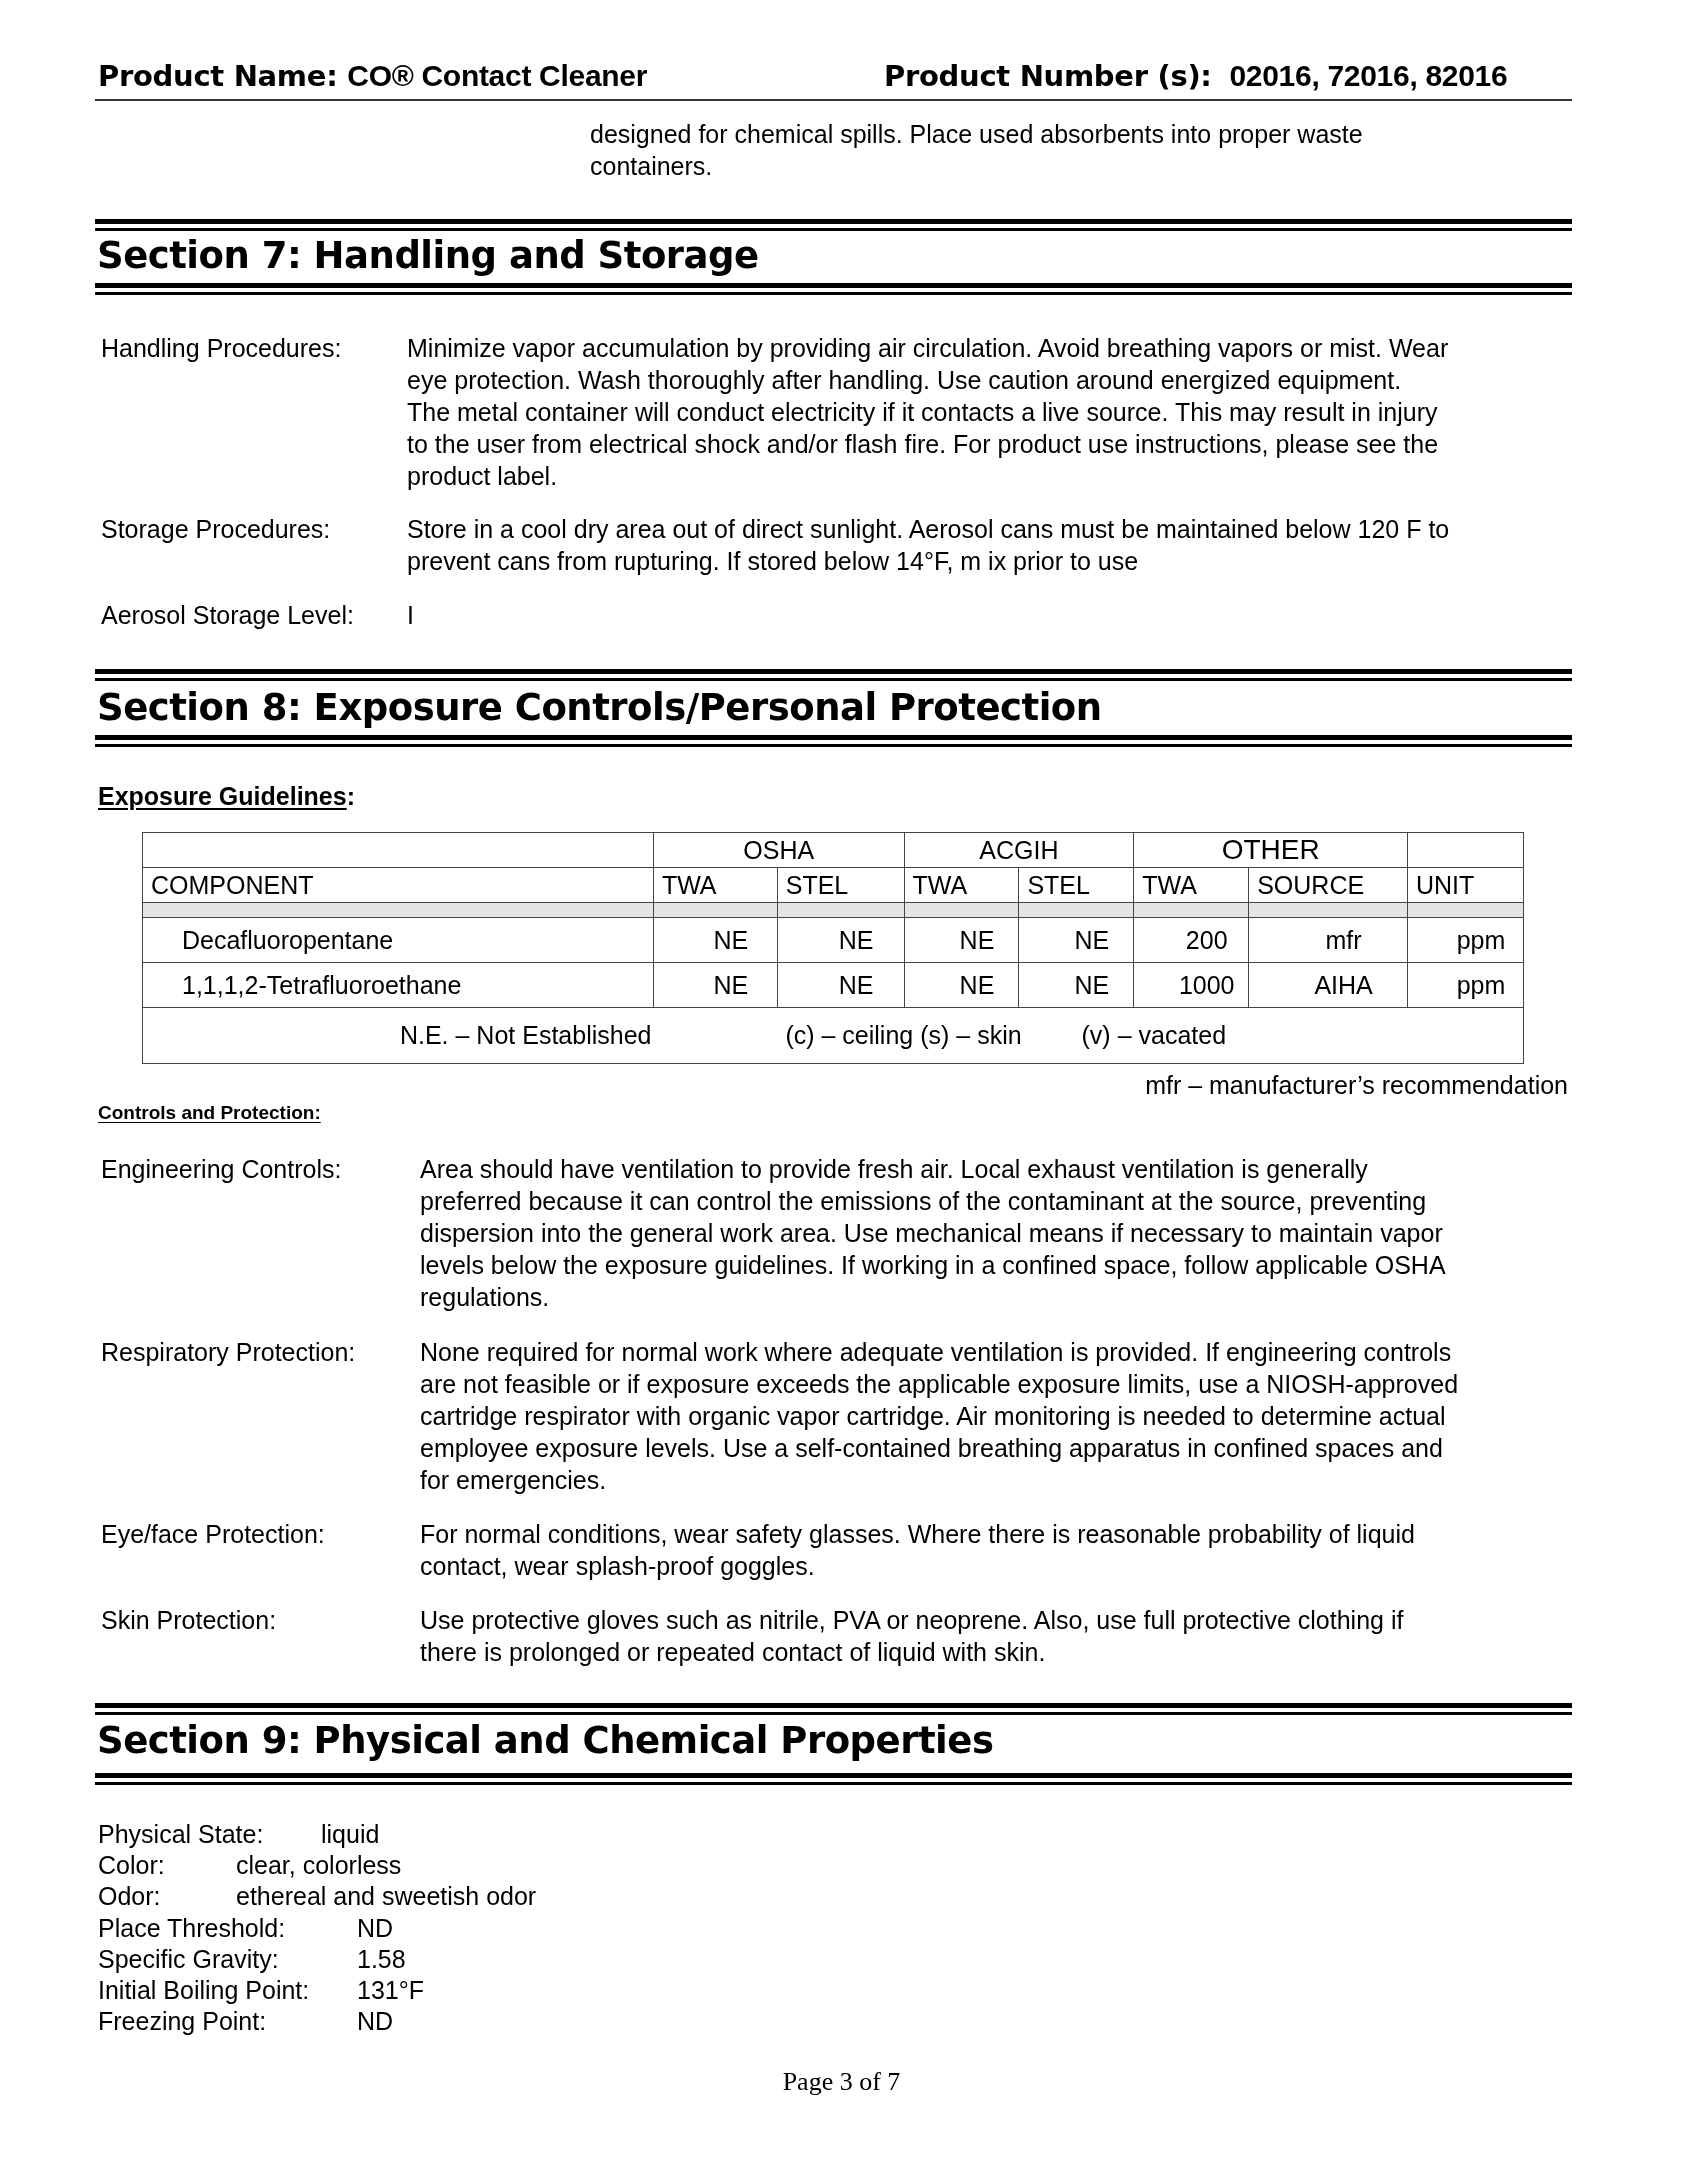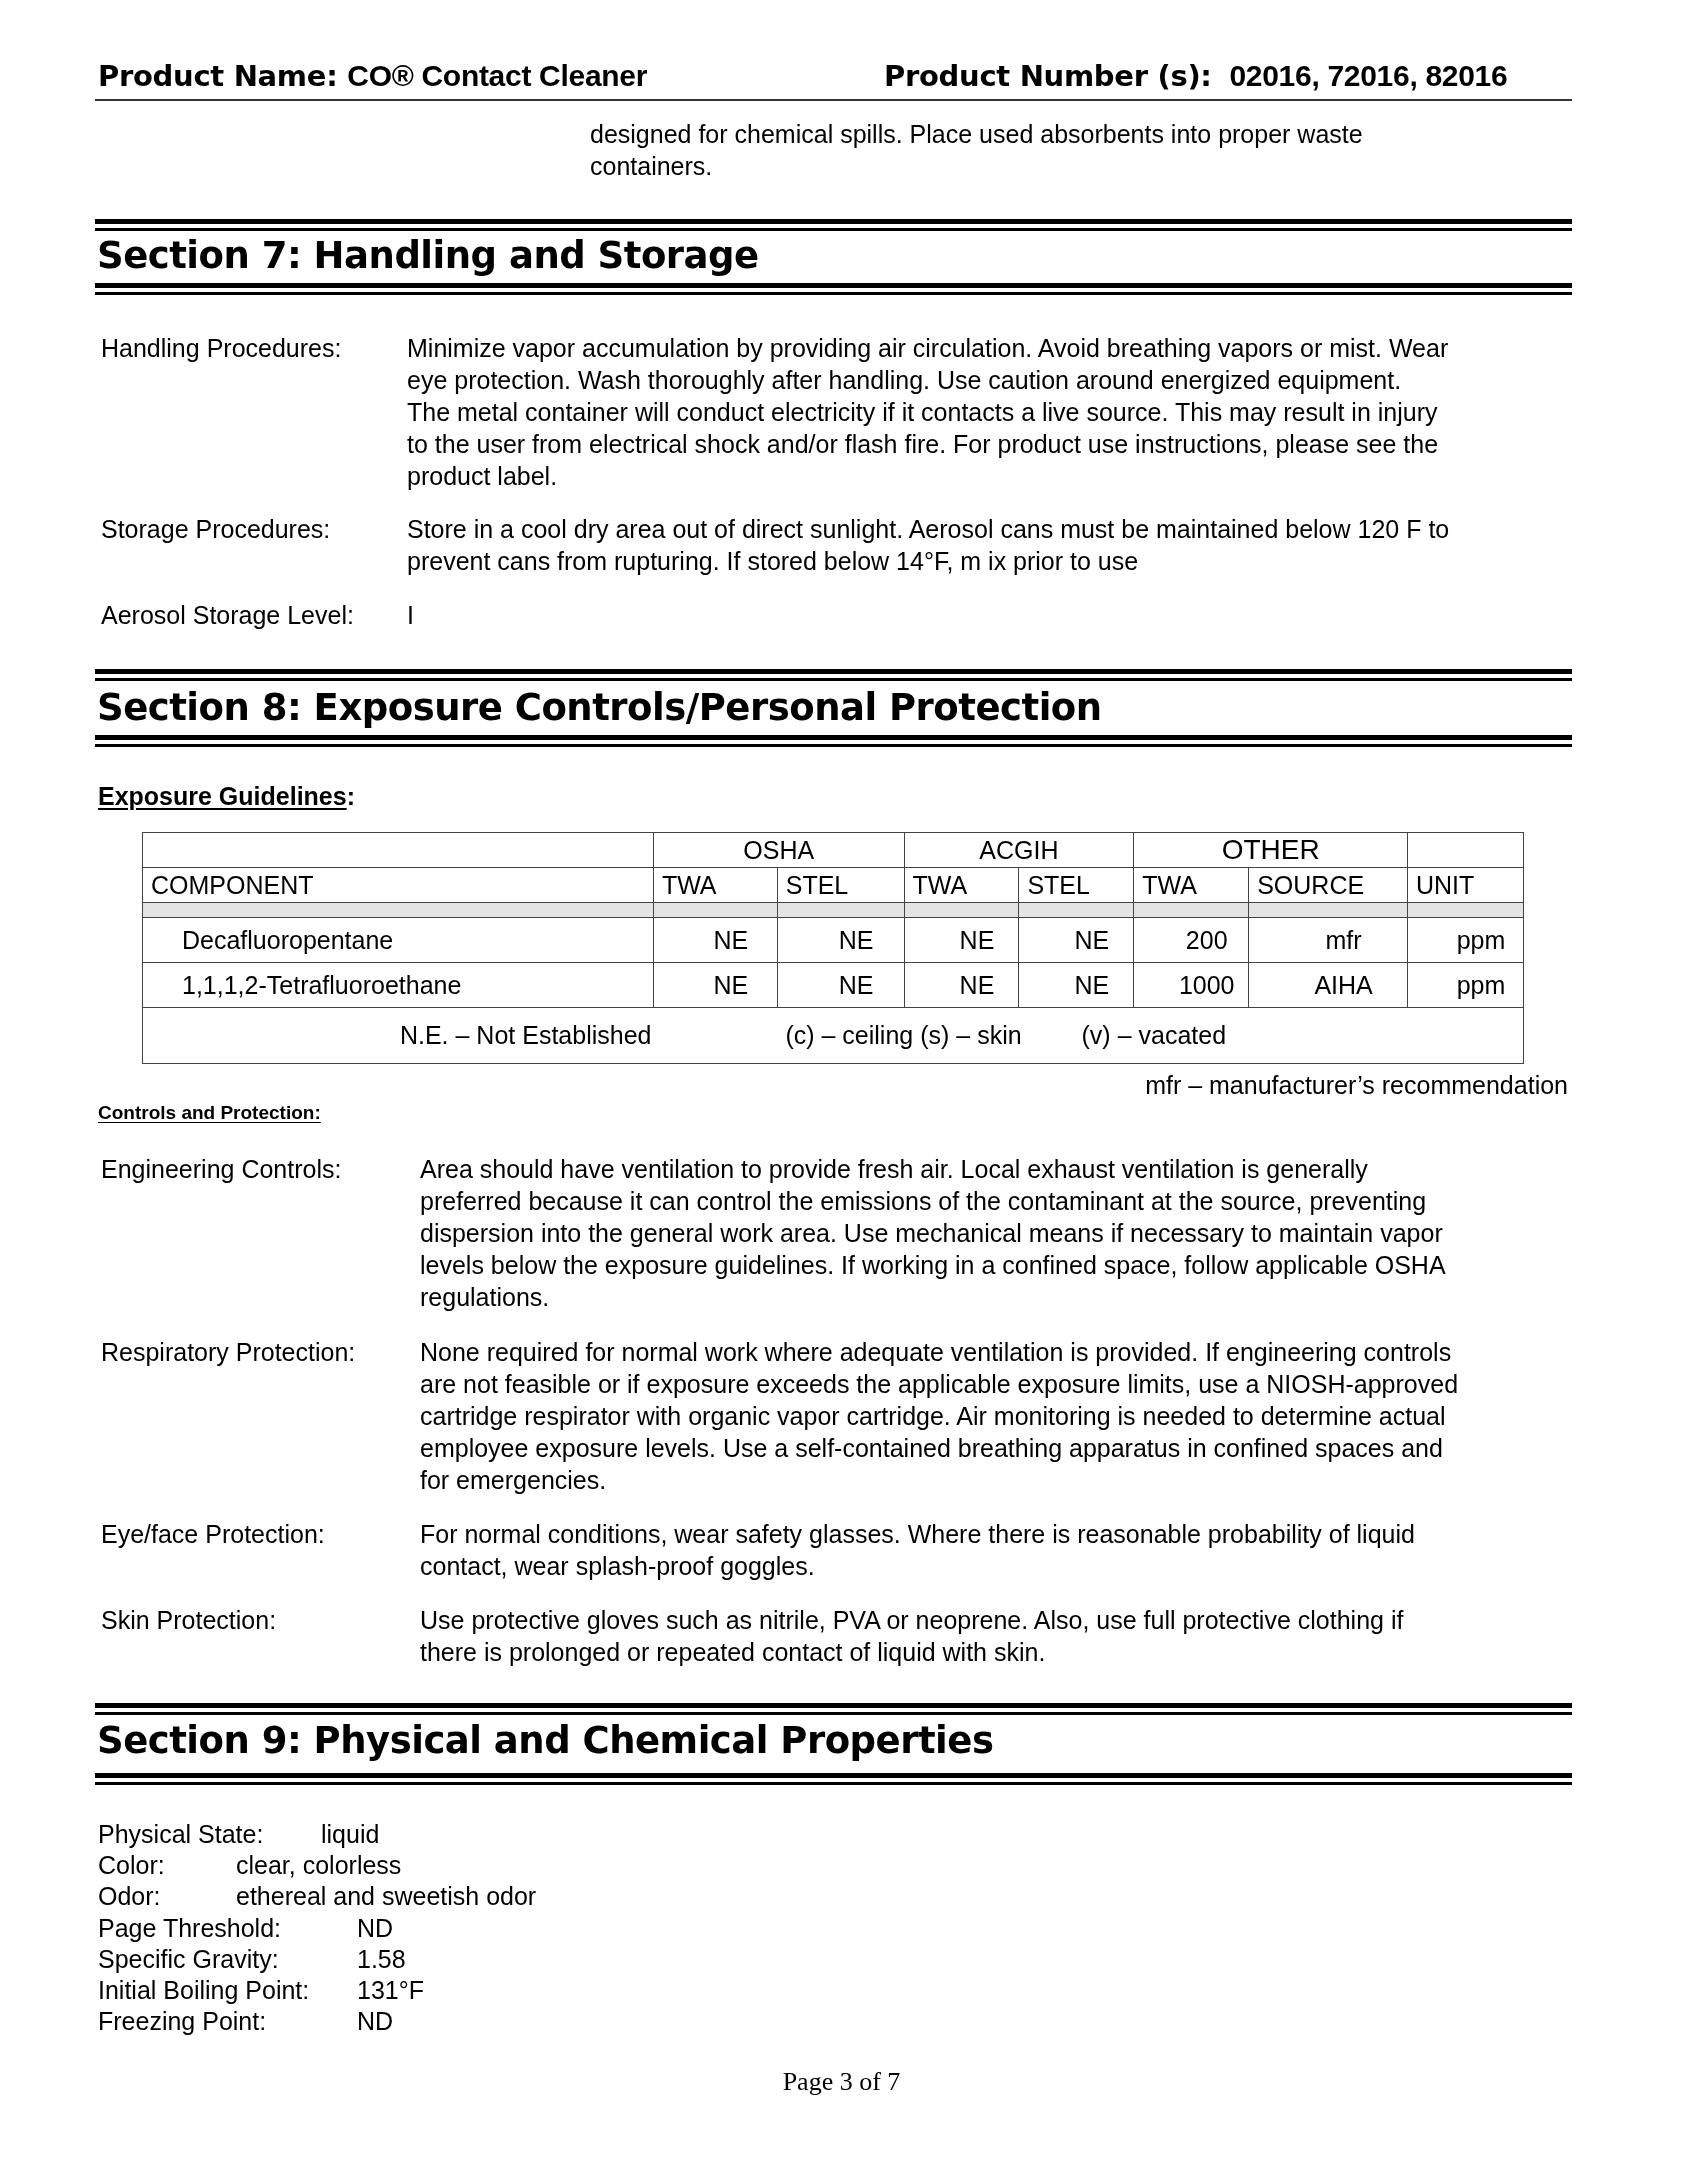--- a/index.html
+++ b/index.html
@@ -197,21 +197,21 @@
   </div>
   <div class="phys-row" style="top:31px;">
     <span>Color:</span>
     <span style="position:absolute; left:138px;">clear, colorless</span>
   </div>
   <div class="phys-row" style="top:62px;">
     <span>Odor:</span>
     <span style="position:absolute; left:138px;">ethereal and sweetish odor</span>
   </div>
   <div class="phys-row" style="top:94px;">
-    <span>Page Threshold:</span>
+    <span>Place Threshold:</span>
     <span style="position:absolute; left:259px;">ND</span>
   </div>
   <div class="phys-row" style="top:125px;">
     <span>Specific Gravity:</span>
     <span style="position:absolute; left:259px;">1.58</span>
   </div>
   <div class="phys-row" style="top:156px;">
     <span>Initial Boiling Point:</span>
     <span style="position:absolute; left:259px;">131°F</span>
   </div>

